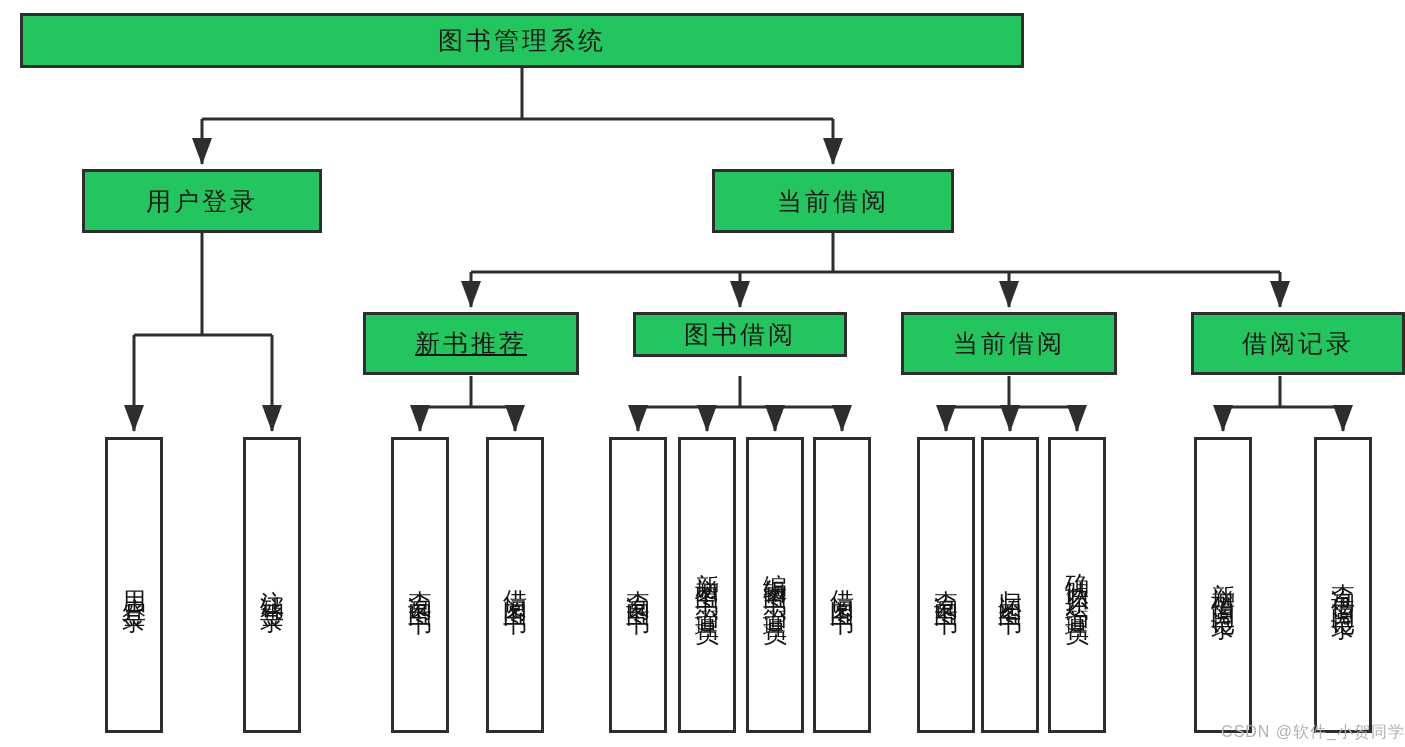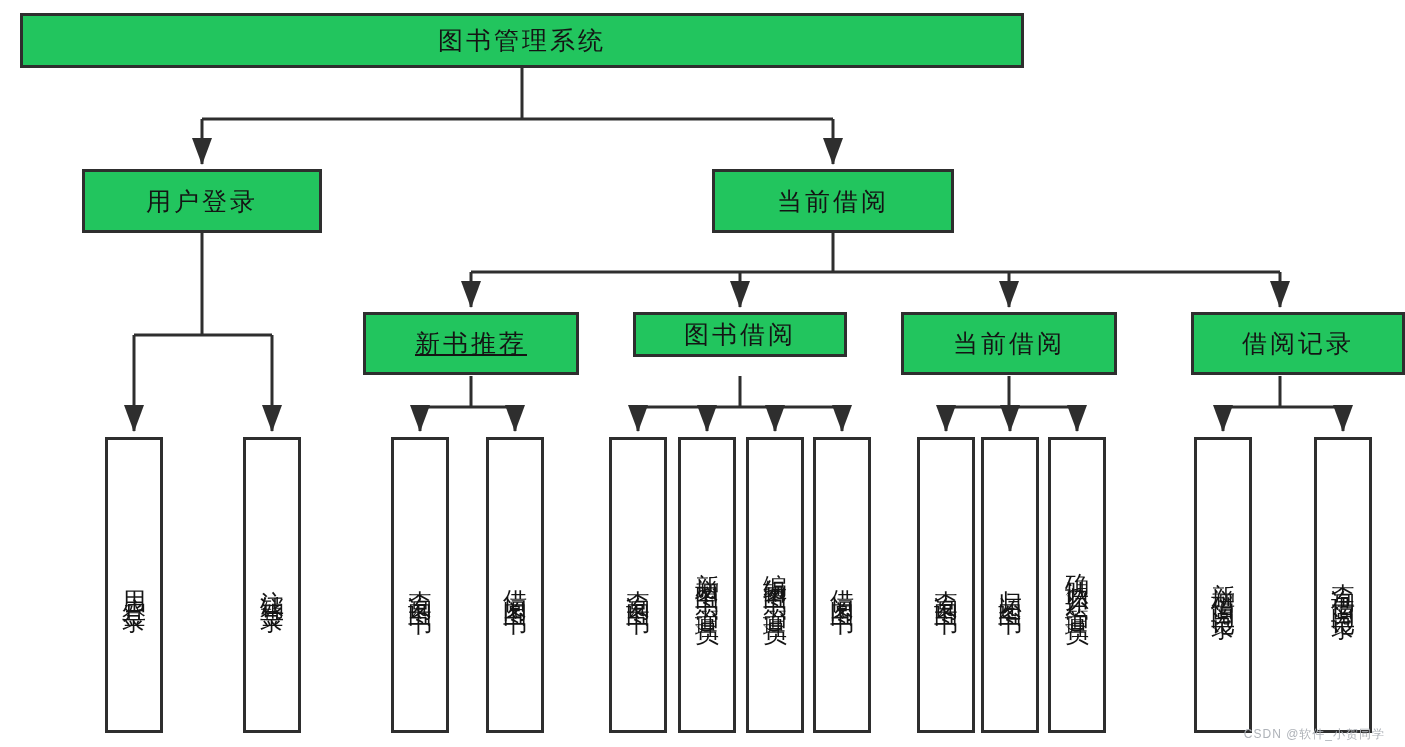--- a/index.html
+++ b/index.html
@@ -45,23 +45,23 @@
     justify-content: center;
     writing-mode: vertical-rl;
     text-orientation: mixed;
     line-height: 1;
     font-size: 24px;
     letter-spacing: 7px;
     color: #141414;
   }
   .watermark {
     position: absolute;
-    right: 20px;
+    right: 0;
     bottom: 4px;
-    font-size: 12px;
+    font-size: 16px;
     letter-spacing: 1px;
     color: #aeb2b8;
     white-space: nowrap;
   }
 </style>
 </head>
 <body>
 
 <div id="canvas">
 

